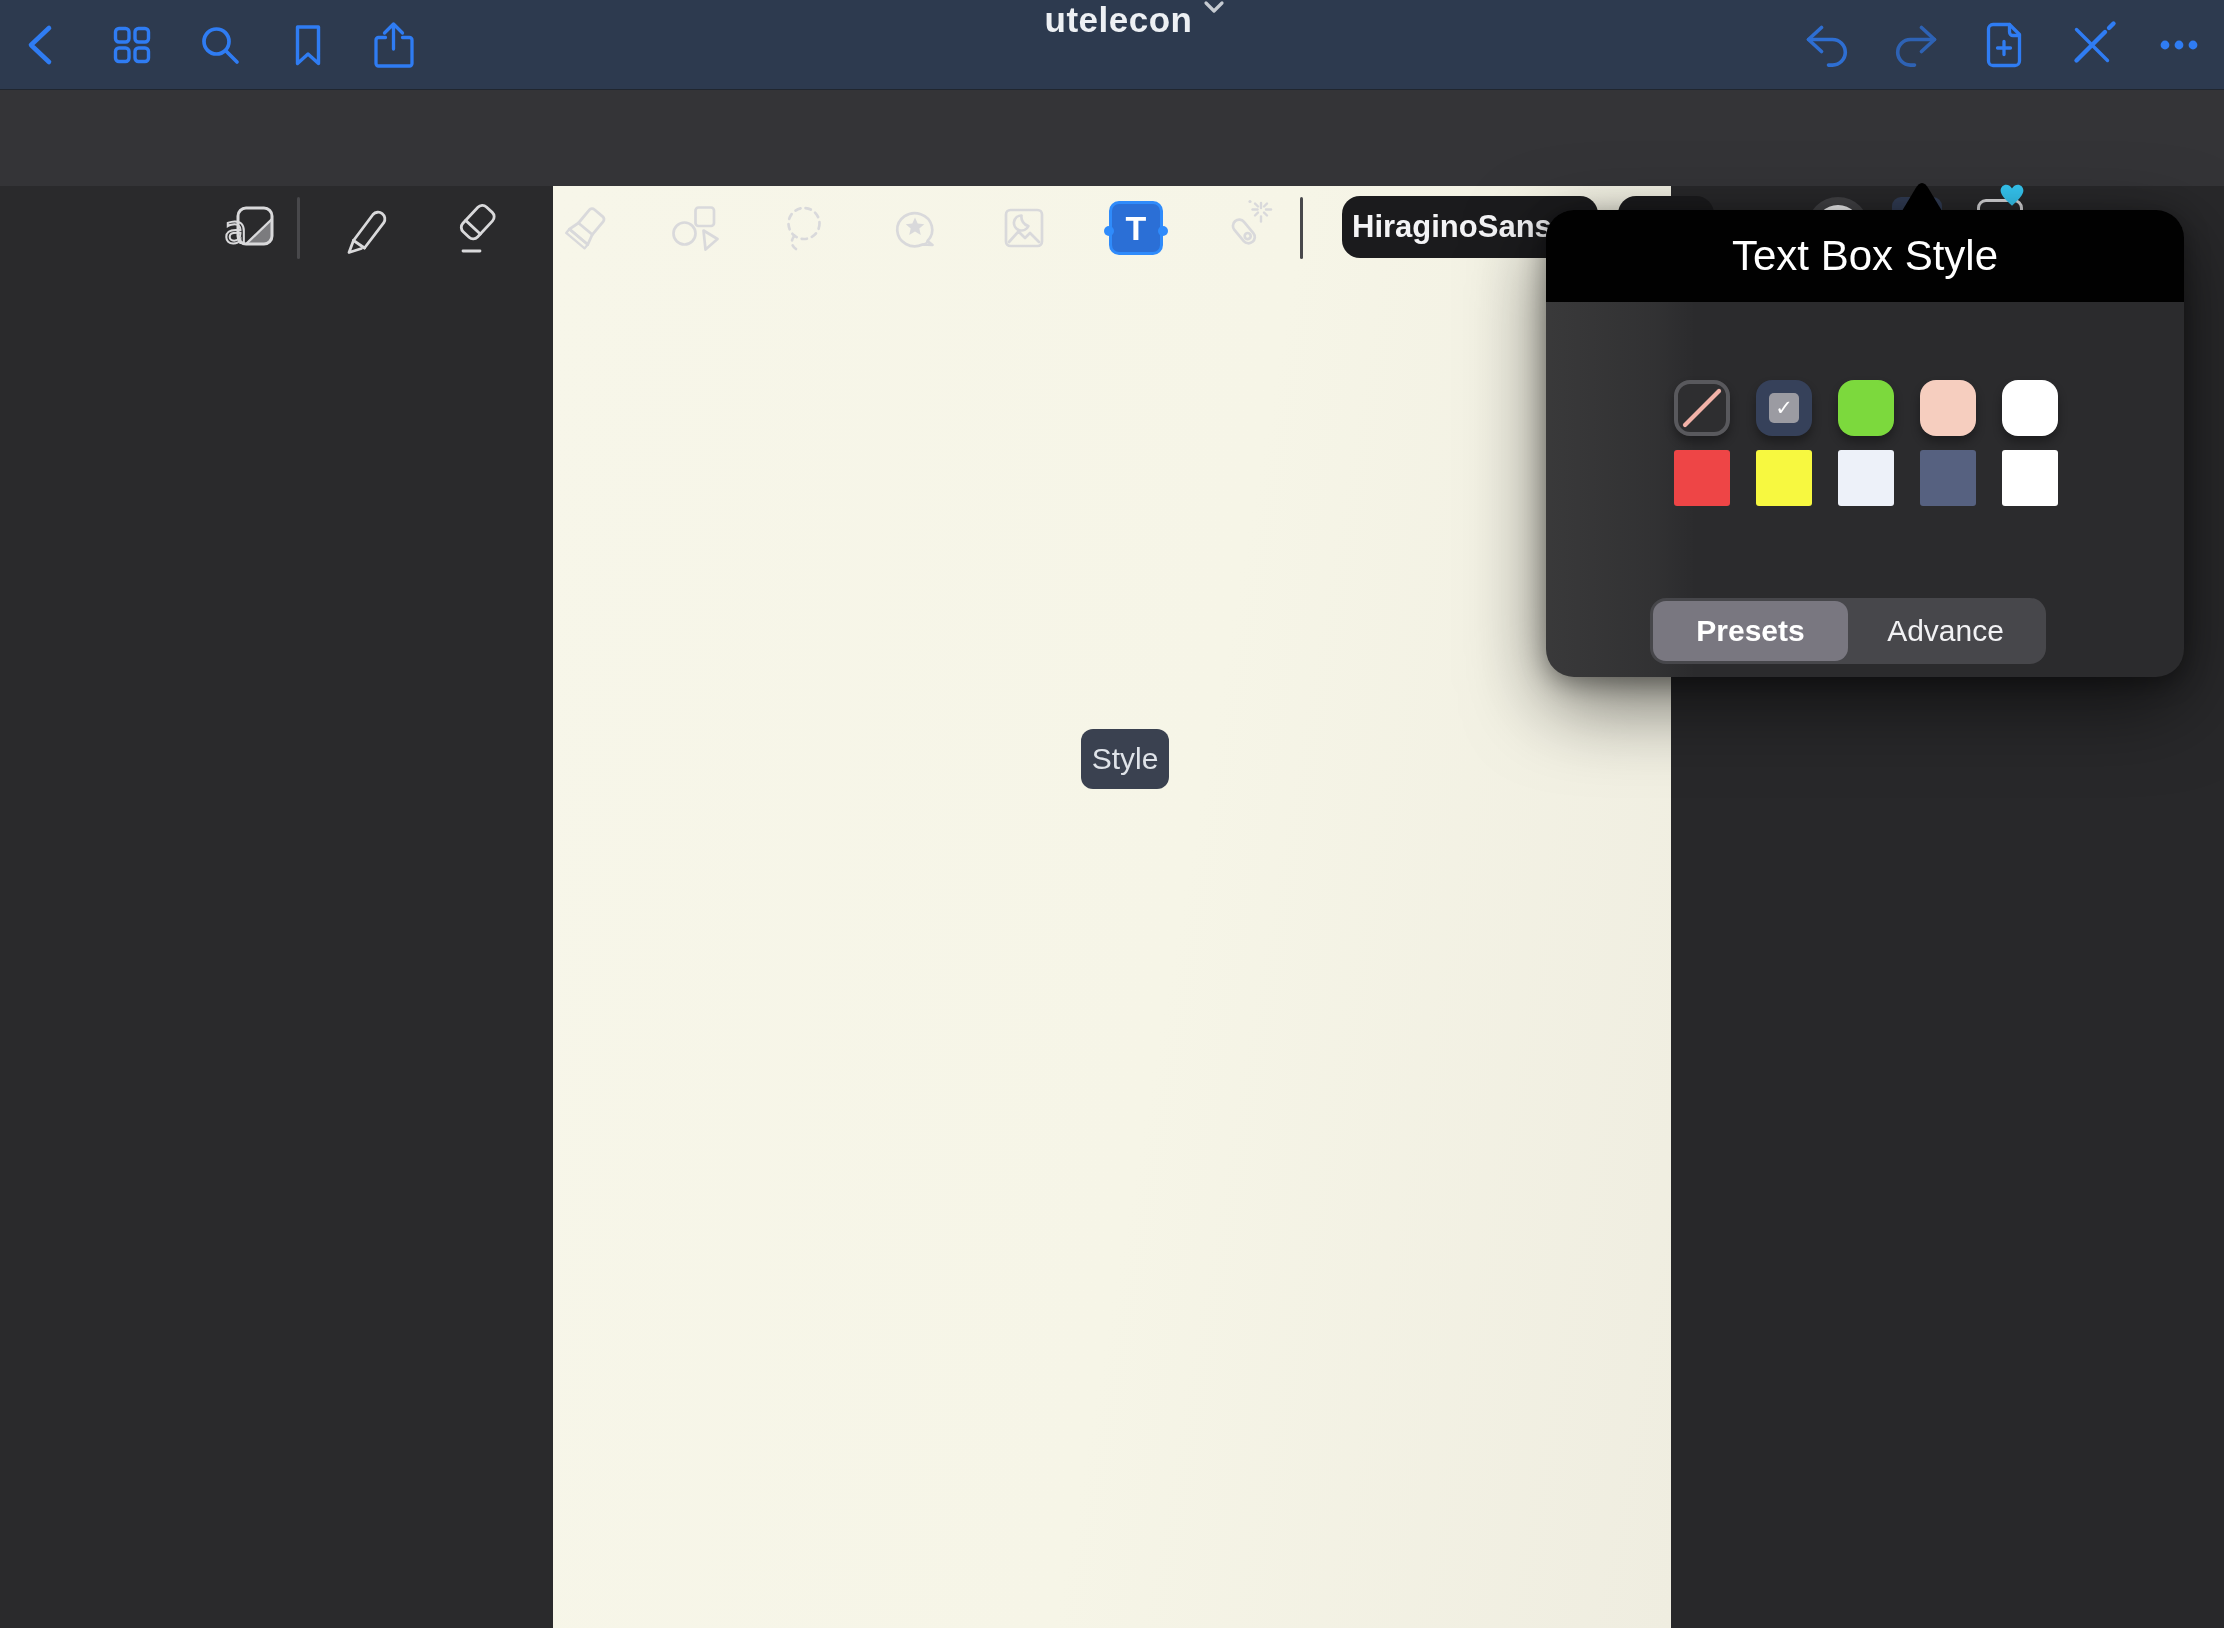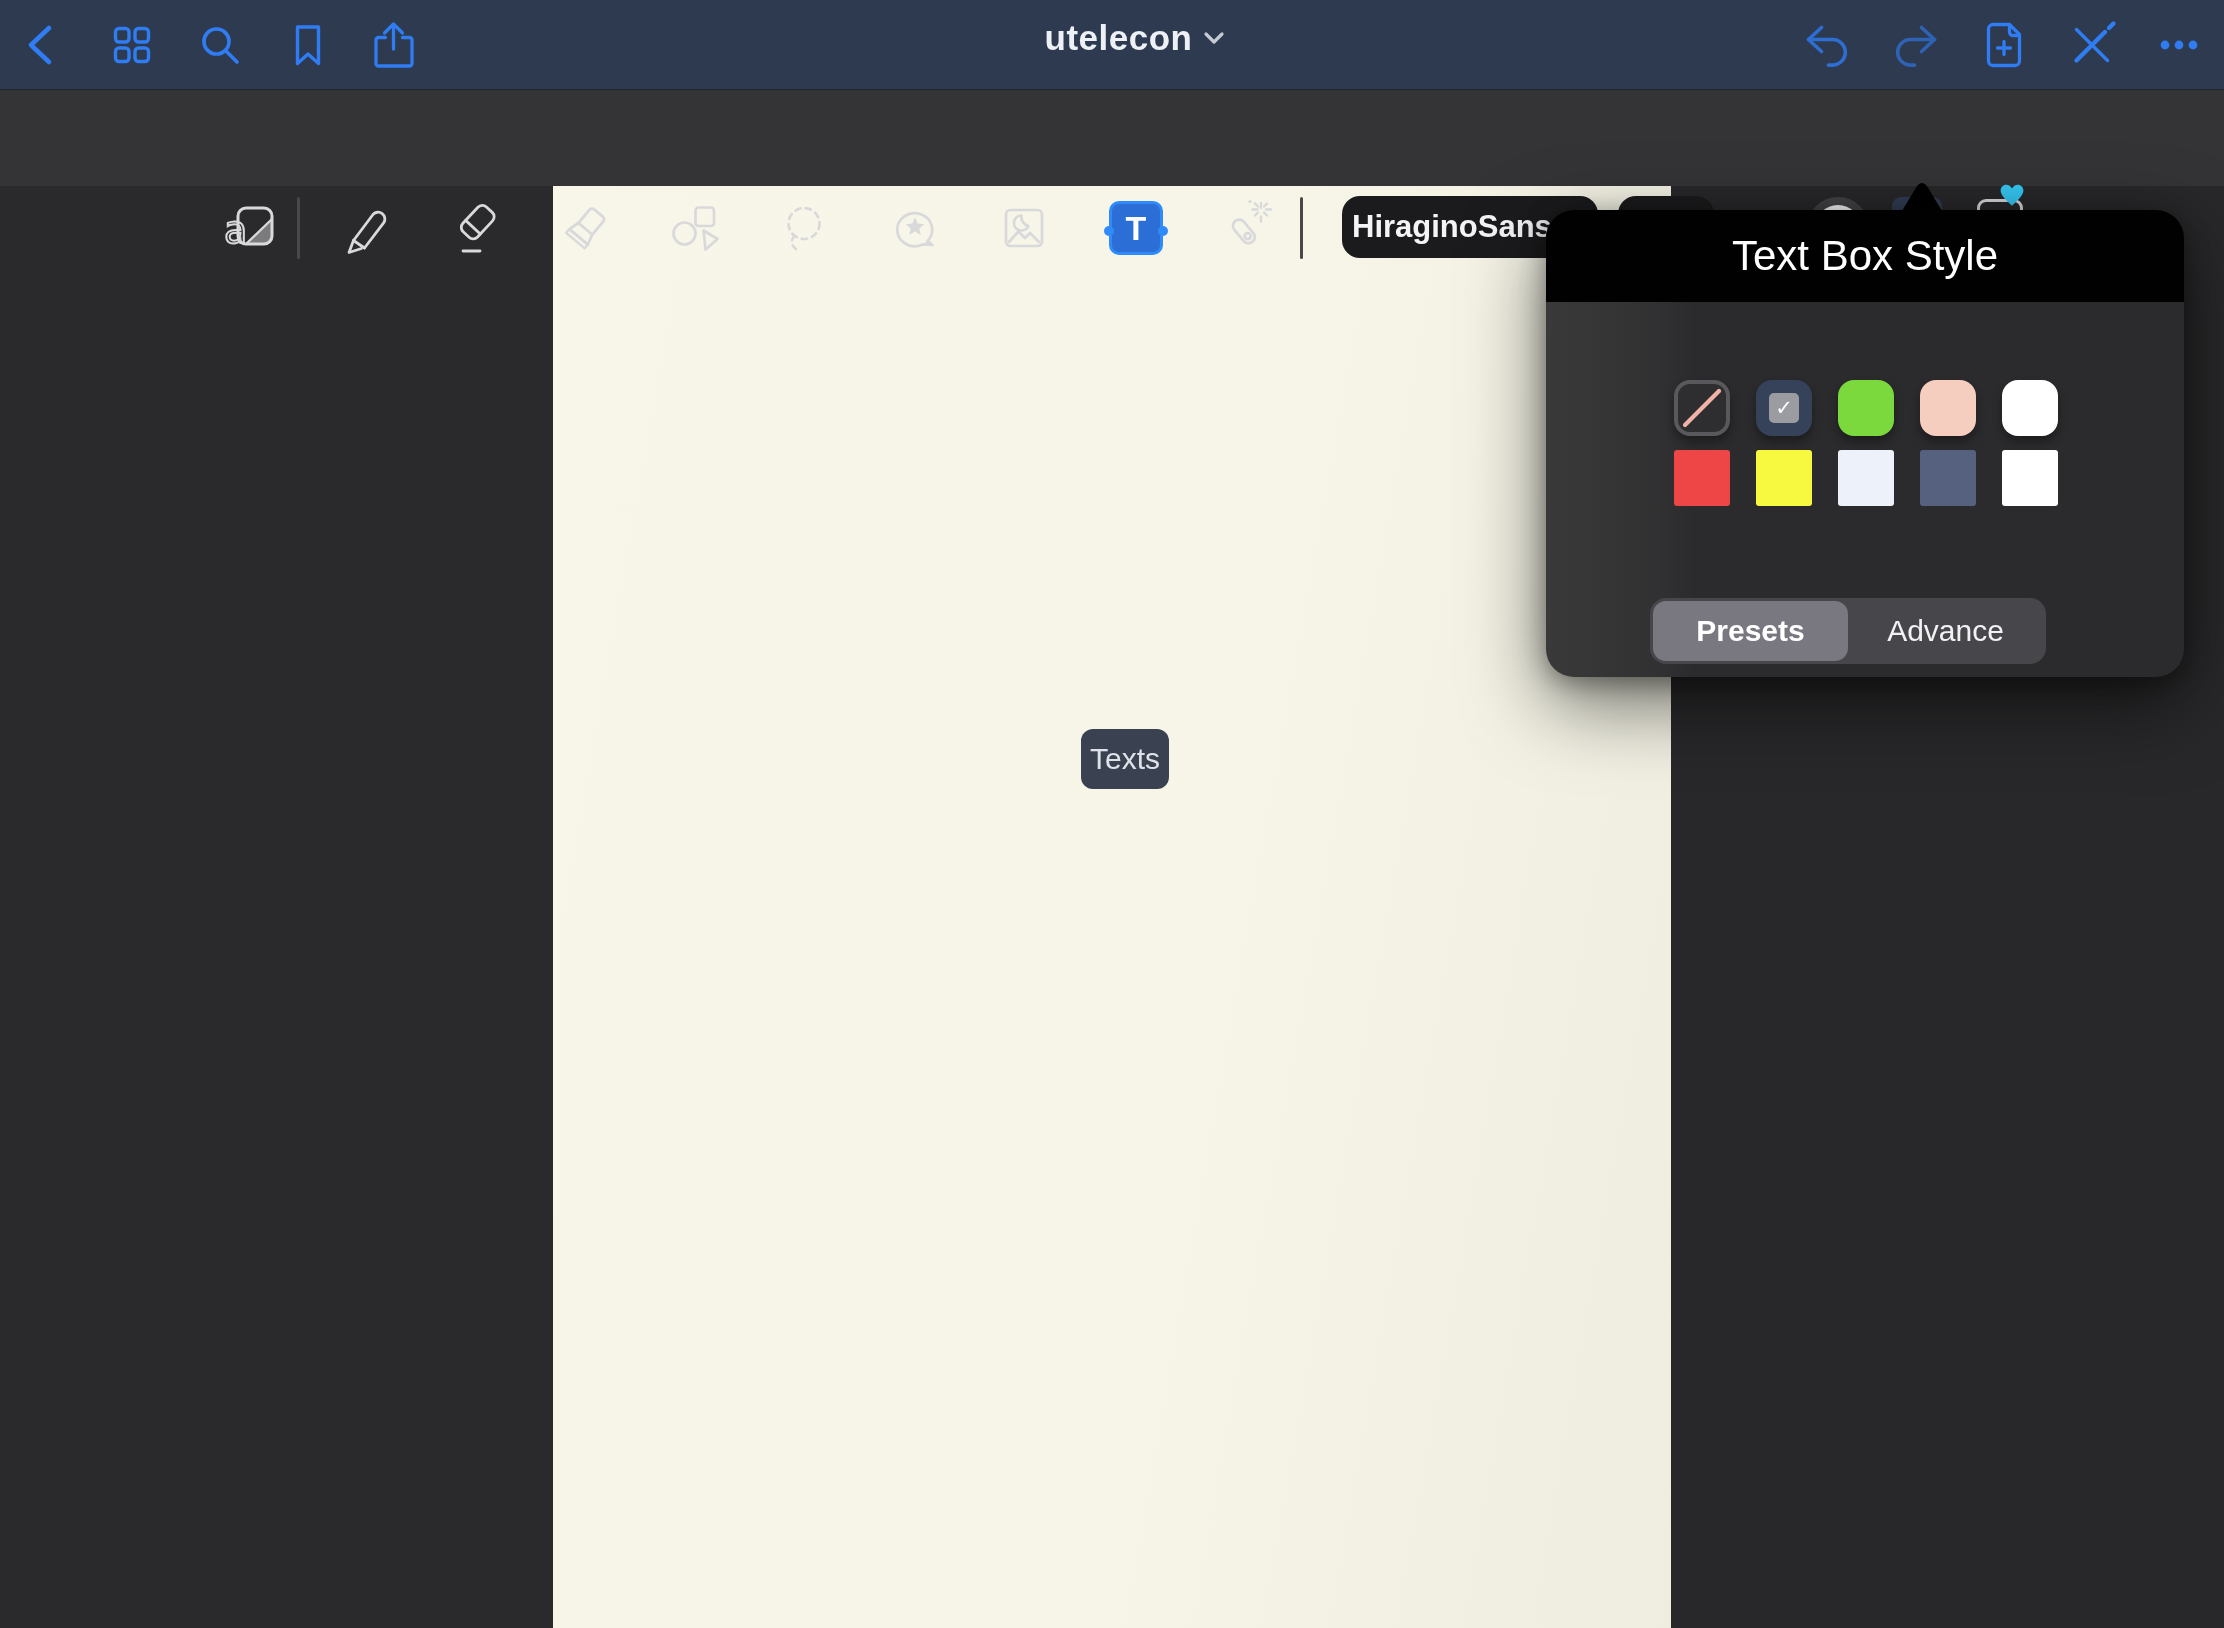--- a/index.html
+++ b/index.html
@@ -14,21 +14,21 @@
   .ctr { display: flex; align-items: center; justify-content: center; }
 
   
   #topbar {
     left: 0; top: 0; width: 2224px; height: 90px;
     background: #2d3a4f;
     border-bottom: 1px solid #20262f;
     z-index: 30;
   }
   .nav-btn { width: 58px; height: 58px; top: 16px; }
-  #title-wrap { top: 0; height: 75px; left: 985px; width: 300px; display:flex; align-items:center; justify-content:center; gap: 11px; }
+  #title-wrap { top: 0; height: 75px; left: 985px; width: 300px; display:flex; justify-content:center; gap: 11px; }
   #page-title { color: #edf0f4; font-size: 35px; font-weight: 700; letter-spacing: .5px; }
   .dim-80 { opacity: .8; }
   .dim-60 { opacity: .62; }
 
   
   #toolbar {
     left: 0; top: 90px; width: 2224px; height: 96px;
     background: #343437;
     z-index: 30;
   }
@@ -384,21 +384,21 @@
         </svg>
     </span>
   </div>
 </div>
 
 <div id="side-left" class="abs"></div>
 <div id="paper" class="abs"></div>
 <div id="side-right" class="abs"></div>
 
 <div id="canvas-textbox" class="abs ctr">
-  <span>Texts</span>
+  <span>Style</span>
 </div>
 
 <div id="popover" class="abs">
 
   <span id="popover-caret" class="abs">
     <svg width="76" height="29" viewBox="0 0 76 29">
         <path d="M38 1 C40.5 1 42.5 3.2 44.5 6.5 L58 29 H18 L31.5 6.5 C33.5 3.2 35.5 1 38 1 z" fill="#010101"></path>
       </svg>
   </span>
 

